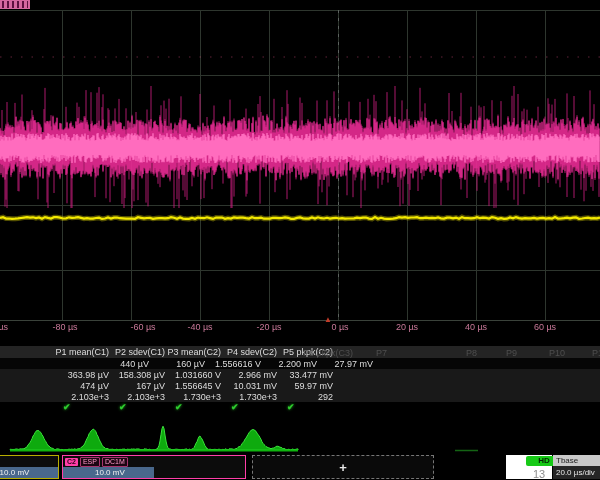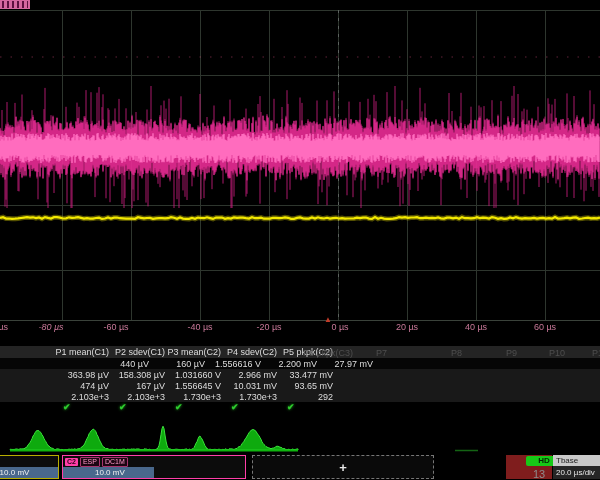--- a/index.html
+++ b/index.html
@@ -45,21 +45,21 @@
   .chip.pinkoutline{border:1px solid #a8356f;color:#ff9ac9;background:#1c0512;}
   .valbar{position:absolute;left:0;right:0;bottom:0;height:11px;background:#49688c;
           color:#f2f2f2;font-size:8px;display:flex;align-items:center;}
   .valbar.half{right:50%;}
   .valbar span{white-space:nowrap;}
   .c1box .valbar span{margin:0 auto;}
   .c2box .valbar span{margin-left:32px;}
   .addbox{left:252px;width:182px;border:1px dashed #777;background:#0a0a0a;
           display:flex;align-items:center;justify-content:center;}
   .plus{color:#e8e8e8;font-size:13px;font-weight:bold;}
-  .hdwrap{left:506px;width:46px;background:#7f1d1d;text-align:center;padding-left:20px;}
+  .hdwrap{left:506px;width:46px;background:#ffffff;text-align:center;padding-left:20px;}
   .hdchip{margin:0 auto;margin-top:1px;width:36px;height:10px;background:#17c917;border-radius:2px;
           color:#032803;font-size:8px;font-weight:bold;line-height:10px;}
   .bits{margin-top:2px;font-size:11px;color:#8d8d8d;}
   .tbasebox{left:553px;width:62px;background:#262626;}
   .tbhead{height:11px;background:#c9c9c9;color:#1a1a1a;font-size:8px;line-height:11px;padding-left:3px;}
   .tbval{height:13px;color:#e8e8e8;font-size:8px;line-height:13px;padding-left:3px;white-space:nowrap;}
 </style>
 </head>
 <body>
 
@@ -93,22 +93,22 @@
       <path d="M0 141.0V158.4M1 135.7V159.7M2 139.2V156.5M3 136.9V159.1M4 140.5V160.6M5 135.5V161.8M6 136.9V158.2M7 137.0V158.4M8 140.4V158.1M9 136.8V161.8M10 137.2V155.8M11 140.6V161.0M12 133.6V156.6M13 139.7V155.5M14 138.6V159.9M15 137.8V157.5M16 133.3V155.3M17 137.1V157.9M18 134.0V156.3M19 136.6V155.9M20 136.2V160.9M21 133.9V158.7M22 137.5V162.6M23 134.4V162.0M24 134.9V162.8M25 137.2V157.5M26 140.4V161.3M27 138.0V156.8M28 134.7V160.1M29 133.6V162.3M30 139.1V161.1M31 134.1V160.4M32 135.8V161.0M33 133.7V158.8M34 138.1V159.7M35 135.7V158.3M36 134.0V156.5M37 139.5V159.0M38 135.2V160.4M39 137.0V157.0M40 137.1V160.2M41 134.3V162.9M42 139.6V159.0M43 140.0V161.4M44 139.2V155.0M45 138.5V158.9M46 135.7V160.3M47 135.9V161.6M48 133.3V157.7M49 133.9V162.4M50 138.7V160.9M51 135.2V158.0M52 138.2V155.3M53 134.6V157.4M54 137.0V156.1M55 137.5V158.7M56 137.7V156.5M57 133.9V161.2M58 138.0V157.5M59 135.6V161.7M60 138.9V161.1M61 139.7V155.0M62 134.0V159.5M63 138.2V155.0M64 135.2V158.0M65 140.5V155.6M66 133.3V161.0M67 134.9V156.3M68 139.0V159.5M69 137.1V157.7M70 140.4V156.0M71 140.7V157.2M72 137.7V163.0M73 137.2V156.6M74 134.0V155.1M75 140.2V162.8M76 134.9V156.9M77 133.9V155.7M78 135.8V155.8M79 140.2V158.8M80 136.7V160.7M81 137.2V161.6M82 134.3V156.8M83 135.7V155.7M84 136.7V155.9M85 133.4V162.1M86 139.6V162.4M87 139.8V159.2M88 134.9V157.9M89 138.8V157.2M90 140.4V158.3M91 138.0V162.1M92 137.1V161.4M93 135.3V155.0M94 135.6V157.7M95 140.4V158.2M96 140.1V158.7M97 133.4V157.2M98 133.1V158.2M99 137.4V155.1M100 139.1V155.3M101 140.0V155.5M102 135.9V158.1M103 134.5V161.4M104 138.9V160.2M105 139.7V158.2M106 138.1V160.5M107 135.4V158.3M108 137.4V157.7M109 133.1V155.4M110 135.3V157.3M111 135.4V162.7M112 137.6V155.8M113 134.7V158.4M114 136.1V162.3M115 133.4V160.0M116 137.2V163.0M117 139.7V160.6M118 135.8V159.1M119 134.3V159.6M120 136.9V157.2M121 140.9V160.4M122 137.5V162.9M123 140.0V161.6M124 137.7V158.7M125 136.4V161.7M126 139.5V157.5M127 135.6V158.9M128 133.6V156.2M129 133.8V155.4M130 139.7V160.8M131 134.6V155.8M132 133.3V157.4M133 135.8V159.9M134 135.1V159.8M135 133.3V155.7M136 135.7V160.9M137 134.6V156.0M138 140.0V161.4M139 135.8V158.5M140 137.0V162.4M141 134.7V162.2M142 139.5V162.6M143 138.3V157.2M144 139.9V161.9M145 139.5V155.4M146 140.2V156.9M147 133.6V162.6M148 140.5V156.7M149 138.3V160.3M150 136.7V161.3M151 136.0V157.4M152 136.4V158.0M153 133.3V161.5M154 137.8V159.8M155 139.0V162.9M156 137.3V160.6M157 139.5V161.6M158 139.0V155.6M159 140.4V162.7M160 133.7V159.4M161 137.9V159.8M162 135.3V162.2M163 140.0V161.6M164 135.3V162.2M165 137.3V158.2M166 136.5V156.8M167 133.2V161.8M168 136.9V161.6M169 137.2V160.4M170 139.2V162.6M171 133.8V155.4M172 137.0V162.7M173 138.7V162.4M174 136.4V158.5M175 137.1V157.9M176 137.7V158.1M177 140.3V155.1M178 139.3V157.9M179 140.2V162.5M180 134.0V160.1M181 136.4V157.0M182 137.0V158.8M183 137.8V159.8M184 136.4V159.6M185 138.2V162.4M186 137.9V156.2M187 140.0V160.0M188 135.5V158.2M189 137.0V161.9M190 135.1V155.7M191 135.6V157.1M192 133.2V158.8M193 138.1V158.0M194 139.8V160.1M195 135.7V161.9M196 138.8V157.7M197 137.4V157.8M198 137.5V159.9M199 137.9V158.7M200 137.4V158.3M201 136.9V158.8M202 140.7V157.9M203 135.2V162.6M204 140.2V157.2M205 134.3V161.2M206 137.1V162.9M207 140.7V155.6M208 133.2V155.2M209 135.2V162.9M210 140.8V158.8M211 140.3V160.7M212 136.2V156.1M213 134.8V157.2M214 140.2V160.6M215 136.6V162.9M216 134.8V162.8M217 138.3V161.4M218 134.2V159.7M219 136.5V155.5M220 137.3V160.2M221 136.6V160.5M222 138.8V158.9M223 134.7V162.5M224 134.0V160.2M225 139.5V161.5M226 139.9V158.7M227 140.9V156.4M228 136.8V162.3M229 134.1V160.7M230 138.5V161.5M231 138.1V158.7M232 136.3V155.1M233 137.4V162.7M234 136.2V157.9M235 135.4V160.2M236 135.8V163.0M237 137.2V162.5M238 133.9V155.9M239 134.0V155.5M240 136.5V158.9M241 135.9V162.0M242 134.1V159.4M243 134.1V156.9M244 133.5V158.2M245 134.8V157.9M246 135.6V159.4M247 137.3V162.5M248 133.2V157.3M249 135.9V163.0M250 139.1V158.9M251 137.4V161.4M252 140.9V159.4M253 133.1V157.2M254 138.5V156.2M255 140.0V155.3M256 137.0V162.8M257 140.4V156.4M258 136.9V159.4M259 135.2V155.4M260 139.3V159.6M261 137.7V161.6M262 136.0V155.8M263 133.3V155.5M264 134.1V162.5M265 135.7V155.1M266 138.9V162.9M267 133.1V158.0M268 135.0V155.8M269 137.9V161.7M270 137.7V157.6M271 133.5V157.7M272 138.5V162.1M273 138.1V156.7M274 140.8V157.9M275 140.6V162.3M276 135.9V162.8M277 135.7V158.4M278 140.2V161.2M279 134.3V161.3M280 136.5V162.7M281 139.0V155.3M282 137.0V155.5M283 136.9V160.6M284 139.4V159.1M285 138.4V158.0M286 133.7V156.6M287 135.7V157.2M288 136.7V155.5M289 138.5V158.9M290 140.9V156.9M291 133.6V159.4M292 134.6V155.6M293 138.9V161.6M294 137.5V155.9M295 135.9V161.4M296 136.3V162.0M297 138.1V155.4M298 135.7V157.7M299 138.3V158.5M300 138.0V161.0M301 138.9V162.6M302 135.0V156.7M303 140.3V160.0M304 139.4V158.8M305 137.9V162.5M306 134.3V161.5M307 133.9V161.8M308 137.9V158.5M309 135.9V161.9M310 133.6V157.1M311 140.9V159.9M312 140.4V159.8M313 133.9V156.9M314 139.1V158.8M315 140.5V158.1M316 138.0V158.1M317 139.6V162.4M318 133.7V161.0M319 138.3V156.1M320 138.9V162.8M321 134.7V156.0M322 138.6V157.7M323 138.0V157.0M324 140.2V162.1M325 135.5V159.1M326 136.8V160.4M327 139.1V157.6M328 136.5V161.9M329 133.8V156.3M330 133.6V155.8M331 134.6V157.9M332 140.7V161.8M333 138.9V162.0M334 136.8V160.1M335 136.2V156.1M336 136.8V159.3M337 134.0V159.9M338 133.2V158.3M339 140.1V156.5M340 133.5V162.2M341 133.9V159.3M342 140.0V156.0M343 138.4V160.0M344 136.0V159.7M345 134.7V159.2M346 133.8V159.1M347 137.5V162.7M348 137.5V155.9M349 134.1V156.9M350 136.0V157.1M351 135.5V158.3M352 138.5V155.1M353 137.4V160.0M354 139.1V159.4M355 139.9V156.4M356 135.1V160.4M357 138.7V160.6M358 138.5V161.4M359 137.4V160.0M360 137.5V155.2M361 133.7V163.0M362 136.2V161.8M363 140.7V157.9M364 139.6V159.5M365 137.8V161.4M366 134.5V159.8M367 135.3V160.3M368 135.1V157.7M369 136.9V159.4M370 139.2V156.3M371 134.7V162.1M372 136.4V162.8M373 139.6V155.3M374 136.2V160.5M375 134.8V161.7M376 133.8V161.0M377 136.5V157.5M378 139.4V158.9M379 136.4V160.9M380 139.5V155.1M381 139.9V156.0M382 137.9V155.8M383 137.6V160.0M384 138.8V157.6M385 136.2V156.6M386 134.4V162.7M387 135.6V155.2M388 139.6V157.9M389 134.3V162.5M390 134.3V159.2M391 134.4V156.9M392 135.5V161.1M393 138.2V158.0M394 136.5V159.7M395 134.0V160.1M396 136.8V159.6M397 137.1V158.4M398 137.5V155.9M399 136.1V158.6M400 138.7V160.7M401 133.5V160.6M402 137.5V157.4M403 133.3V158.0M404 138.0V159.2M405 138.5V158.7M406 139.7V155.9M407 135.9V160.6M408 134.7V155.2M409 133.5V159.7M410 135.0V161.1M411 138.8V155.8M412 140.5V162.8M413 135.1V160.0M414 134.1V161.8M415 140.0V156.5M416 138.1V160.3M417 137.9V158.4M418 134.4V158.1M419 137.9V156.8M420 134.7V157.7M421 136.5V156.4M422 135.2V157.5M423 134.4V155.5M424 136.2V156.2M425 133.8V160.5M426 134.8V161.4M427 139.0V159.2M428 138.7V158.2M429 133.2V162.6M430 136.8V161.9M431 139.5V160.3M432 134.5V158.1M433 137.3V158.3M434 139.7V158.8M435 139.1V160.4M436 134.5V161.3M437 136.3V156.6M438 137.9V158.6M439 135.3V160.8M440 137.5V158.5M441 134.3V162.1M442 133.2V156.6M443 138.3V156.8M444 133.4V158.6M445 138.6V162.1M446 135.8V158.9M447 139.3V156.0M448 133.5V156.0M449 139.1V155.3M450 139.8V161.4M451 140.9V158.7M452 137.4V156.7M453 138.8V155.3M454 139.3V159.3M455 139.0V156.5M456 139.4V157.1M457 133.8V161.2M458 136.4V155.7M459 139.6V156.7M460 136.3V159.6M461 136.3V160.2M462 137.8V160.5M463 133.9V157.4M464 139.2V155.3M465 134.8V162.5M466 135.0V155.8M467 139.2V159.3M468 133.8V159.5M469 137.3V157.6M470 134.4V157.4M471 135.5V162.1M472 139.9V158.7M473 140.0V161.2M474 135.6V158.3M475 136.6V157.4M476 134.4V155.2M477 137.2V156.5M478 133.9V160.7M479 134.7V156.8M480 133.0V160.0M481 140.0V155.0M482 138.3V158.7M483 140.0V162.8M484 134.0V158.3M485 136.5V160.0M486 138.1V156.3M487 133.1V159.3M488 136.7V157.6M489 135.4V159.5M490 137.3V162.7M491 134.4V162.4M492 136.2V159.7M493 134.7V162.4M494 136.8V155.9M495 140.0V159.4M496 136.7V160.4M497 139.2V155.5M498 133.2V160.9M499 133.1V157.5M500 139.9V161.0M501 136.2V162.9M502 134.6V159.9M503 140.7V162.1M504 137.3V162.1M505 136.1V160.4M506 139.9V159.6M507 139.3V158.8M508 135.1V155.7M509 133.5V157.4M510 140.1V156.9M511 138.6V162.5M512 134.0V158.3M513 137.3V158.2M514 135.7V161.2M515 139.0V156.6M516 138.1V157.0M517 134.3V158.8M518 138.8V158.9M519 135.8V162.2M520 136.0V156.8M521 140.3V160.5M522 134.3V158.6M523 136.9V157.3M524 140.5V162.1M525 137.4V157.0M526 136.9V159.0M527 136.3V159.3M528 139.9V156.7M529 134.6V159.9M530 140.2V161.4M531 135.7V161.3M532 134.1V156.7M533 140.9V156.3M534 140.2V155.3M535 135.4V155.4M536 134.7V162.3M537 135.1V157.0M538 136.4V158.8M539 139.2V161.0M540 140.5V158.9M541 138.8V160.7M542 133.9V162.3M543 135.3V160.3M544 134.9V160.7M545 139.8V161.7M546 133.1V160.7M547 137.8V156.7M548 137.5V160.2M549 137.8V155.8M550 133.7V155.7M551 136.0V155.7M552 136.8V160.3M553 136.1V159.2M554 138.3V160.6M555 134.2V156.3M556 134.1V155.2M557 135.8V162.8M558 137.1V161.1M559 138.7V155.4M560 134.5V157.9M561 135.4V159.1M562 138.7V160.5M563 136.4V156.7M564 134.1V159.5M565 135.0V162.2M566 138.1V155.8M567 137.5V162.9M568 137.8V162.2M569 140.4V159.8M570 136.8V162.4M571 135.0V156.5M572 135.8V157.4M573 136.5V156.7M574 135.8V161.2M575 134.0V161.0M576 138.0V162.3M577 133.8V157.4M578 137.6V156.5M579 137.6V158.2M580 138.3V156.7M581 137.2V156.8M582 134.6V156.3M583 134.0V156.4M584 140.8V161.2M585 137.0V159.5M586 135.3V159.5M587 138.1V156.0M588 137.5V162.2M589 139.4V162.2M590 133.0V156.9M591 133.8V158.2M592 137.3V161.9M593 133.6V161.8M594 135.9V157.0M595 137.6V162.0M596 136.2V155.0M597 134.2V160.5M598 134.8V161.7M599 136.6V162.1" stroke="#ff6cbe" stroke-width="1.4" fill="none"></path>
       <path d="M0 218L0 217.8L3 217.2L6 218.6L9 218.5L12 218.8L15 218.7L18 218.4L21 218.0L24 217.6L27 217.2L30 217.6L33 217.3L36 218.1L39 217.4L42 218.7L45 217.1L48 217.9L51 218.5L54 217.2L57 217.2L60 217.6L63 218.5L66 218.3L69 217.3L72 217.8L75 217.6L78 217.2L81 217.9L84 218.6L87 218.2L90 218.7L93 218.6L96 218.0L99 217.7L102 218.9L105 218.5L108 217.5L111 218.5L114 217.6L117 217.5L120 218.2L123 218.4L126 218.6L129 218.5L132 218.6L135 218.8L138 217.2L141 217.8L144 218.4L147 218.0L150 217.9L153 218.8L156 218.3L159 218.1L162 218.2L165 218.4L168 218.2L171 217.1L174 217.7L177 218.7L180 217.4L183 218.6L186 218.8L189 218.9L192 218.0L195 218.8L198 217.6L201 218.0L204 218.2L207 217.3L210 218.1L213 218.9L216 217.5L219 217.7L222 217.5L225 218.8L228 218.1L231 218.6L234 217.3L237 217.8L240 217.6L243 217.7L246 218.2L249 218.6L252 217.2L255 218.2L258 218.2L261 217.6L264 218.7L267 218.7L270 218.6L273 217.8L276 217.8L279 218.2L282 218.0L285 217.4L288 217.8L291 218.8L294 218.8L297 217.9L300 217.4L303 218.3L306 218.7L309 218.6L312 217.4L315 218.5L318 217.3L321 218.2L324 218.5L327 217.8L330 218.6L333 218.1L336 217.8L339 218.5L342 218.1L345 218.7L348 218.5L351 218.5L354 218.4L357 217.7L360 218.2L363 217.7L366 217.5L369 218.6L372 218.9L375 217.1L378 218.7L381 217.8L384 218.6L387 218.9L390 218.8L393 218.6L396 218.2L399 217.1L402 217.6L405 217.2L408 217.9L411 217.5L414 217.5L417 217.1L420 218.2L423 218.2L426 217.7L429 218.1L432 217.8L435 218.2L438 217.5L441 218.3L444 218.6L447 217.6L450 217.7L453 218.3L456 217.6L459 218.8L462 217.1L465 218.2L468 218.1L471 218.4L474 218.2L477 217.2L480 218.2L483 217.7L486 217.9L489 218.5L492 217.1L495 217.7L498 218.8L501 218.2L504 218.9L507 218.7L510 217.5L513 218.3L516 217.1L519 218.1L522 218.7L525 218.1L528 218.4L531 218.4L534 217.9L537 218.6L540 218.1L543 217.9L546 218.6L549 218.1L552 218.7L555 217.1L558 218.6L561 218.5L564 218.1L567 217.6L570 218.4L573 217.7L576 217.4L579 218.8L582 218.5L585 218.0L588 217.7L591 218.4L594 218.1L597 218.4L600 217.6" stroke="rgba(240,230,0,0.35)" stroke-width="5" fill="none"></path>
       <path d="M0 218L0 217.8L3 217.2L6 218.6L9 218.5L12 218.8L15 218.7L18 218.4L21 218.0L24 217.6L27 217.2L30 217.6L33 217.3L36 218.1L39 217.4L42 218.7L45 217.1L48 217.9L51 218.5L54 217.2L57 217.2L60 217.6L63 218.5L66 218.3L69 217.3L72 217.8L75 217.6L78 217.2L81 217.9L84 218.6L87 218.2L90 218.7L93 218.6L96 218.0L99 217.7L102 218.9L105 218.5L108 217.5L111 218.5L114 217.6L117 217.5L120 218.2L123 218.4L126 218.6L129 218.5L132 218.6L135 218.8L138 217.2L141 217.8L144 218.4L147 218.0L150 217.9L153 218.8L156 218.3L159 218.1L162 218.2L165 218.4L168 218.2L171 217.1L174 217.7L177 218.7L180 217.4L183 218.6L186 218.8L189 218.9L192 218.0L195 218.8L198 217.6L201 218.0L204 218.2L207 217.3L210 218.1L213 218.9L216 217.5L219 217.7L222 217.5L225 218.8L228 218.1L231 218.6L234 217.3L237 217.8L240 217.6L243 217.7L246 218.2L249 218.6L252 217.2L255 218.2L258 218.2L261 217.6L264 218.7L267 218.7L270 218.6L273 217.8L276 217.8L279 218.2L282 218.0L285 217.4L288 217.8L291 218.8L294 218.8L297 217.9L300 217.4L303 218.3L306 218.7L309 218.6L312 217.4L315 218.5L318 217.3L321 218.2L324 218.5L327 217.8L330 218.6L333 218.1L336 217.8L339 218.5L342 218.1L345 218.7L348 218.5L351 218.5L354 218.4L357 217.7L360 218.2L363 217.7L366 217.5L369 218.6L372 218.9L375 217.1L378 218.7L381 217.8L384 218.6L387 218.9L390 218.8L393 218.6L396 218.2L399 217.1L402 217.6L405 217.2L408 217.9L411 217.5L414 217.5L417 217.1L420 218.2L423 218.2L426 217.7L429 218.1L432 217.8L435 218.2L438 217.5L441 218.3L444 218.6L447 217.6L450 217.7L453 218.3L456 217.6L459 218.8L462 217.1L465 218.2L468 218.1L471 218.4L474 218.2L477 217.2L480 218.2L483 217.7L486 217.9L489 218.5L492 217.1L495 217.7L498 218.8L501 218.2L504 218.9L507 218.7L510 217.5L513 218.3L516 217.1L519 218.1L522 218.7L525 218.1L528 218.4L531 218.4L534 217.9L537 218.6L540 218.1L543 217.9L546 218.6L549 218.1L552 218.7L555 217.1L558 218.6L561 218.5L564 218.1L567 217.6L570 218.4L573 217.7L576 217.4L579 218.8L582 218.5L585 218.0L588 217.7L591 218.4L594 218.1L597 218.4L600 217.6" stroke="#f4ea00" stroke-width="2.2" fill="none"></path>
       <path d="M10 450L10 449.5L11 449.1L12 449.7L13 449.2L14 449.7L15 449.1L16 449.1L17 448.9L18 449.4L19 449.4L20 448.8L21 448.9L22 448.9L23 448.8L24 448.8L25 448.1L26 447.5L27 447.0L28 444.8L29 444.0L30 442.5L31 440.8L32 438.7L33 436.0L34 434.8L35 432.8L36 431.2L37 430.6L38 430.7L39 430.7L40 431.7L41 432.9L42 434.9L43 436.2L44 438.6L45 440.4L46 441.9L47 443.9L48 445.6L49 445.9L50 447.1L51 447.9L52 448.2L53 448.4L54 449.2L55 449.7L56 449.3L57 448.8L58 449.0L59 449.0L60 449.6L61 449.9L62 449.0L63 450.0L64 450.0L65 449.8L66 449.7L67 449.9L68 449.5L69 449.0L70 449.4L71 449.4L72 448.9L73 449.6L74 449.1L75 448.8L76 449.6L77 449.2L78 448.7L79 448.8L80 448.5L81 447.4L82 447.1L83 445.7L84 445.1L85 443.1L86 440.7L87 438.6L88 436.9L89 433.9L90 432.5L91 431.0L92 430.2L93 429.1L94 429.4L95 430.4L96 431.9L97 434.8L98 436.3L99 439.1L100 441.1L101 443.0L102 445.1L103 446.7L104 447.2L105 447.8L106 448.8L107 448.4L108 448.7L109 449.4L110 449.4L111 449.3L112 449.3L113 449.1L114 449.8L115 449.7L116 449.5L117 449.0L118 449.9L119 449.8L120 449.1L121 449.7L122 449.2L123 449.2L124 449.1L125 449.1L126 449.9L127 448.9L128 449.6L129 449.0L130 449.7L131 449.0L132 449.0L133 449.3L134 448.8L135 449.5L136 449.1L137 448.9L138 449.0L139 448.9L140 449.5L141 449.8L142 449.5L143 449.9L144 448.8L145 449.1L146 448.9L147 449.3L148 449.9L149 449.2L150 449.3L151 450.0L152 450.0L153 449.9L154 449.7L155 450.0L156 448.9L157 449.3L158 447.6L159 445.5L160 440.9L161 434.5L162 428.5L163 426.2L164 428.5L165 435.1L166 441.1L167 445.3L168 447.8L169 448.9L170 449.0L171 449.2L172 449.8L173 449.6L174 449.6L175 449.3L176 449.2L177 449.2L178 449.4L179 449.5L180 449.6L181 449.9L182 449.1L183 449.8L184 449.6L185 449.1L186 449.1L187 448.9L188 449.9L189 448.9L190 449.5L191 449.7L192 449.0L193 448.7L194 447.7L195 445.5L196 443.2L197 441.7L198 438.9L199 436.6L200 436.0L201 437.7L202 439.0L203 441.1L204 443.3L205 445.8L206 447.0L207 449.0L208 448.7L209 449.7L210 448.9L211 449.7L212 449.4L213 449.6L214 449.3L215 449.4L216 449.4L217 449.7L218 449.7L219 448.9L220 449.7L221 449.9L222 449.8L223 449.0L224 449.9L225 448.8L226 449.2L227 449.5L228 449.9L229 448.8L230 448.9L231 448.8L232 448.9L233 449.1L234 449.5L235 449.0L236 448.6L237 448.4L238 447.3L239 446.6L240 446.7L241 445.5L242 443.8L243 442.5L244 441.3L245 439.2L246 438.1L247 436.2L248 434.5L249 432.8L250 431.4L251 430.6L252 429.8L253 429.6L254 429.8L255 430.6L256 431.3L257 433.1L258 434.8L259 435.6L260 437.6L261 439.3L262 441.9L263 443.4L264 444.6L265 445.5L266 446.5L267 447.1L268 447.6L269 448.0L270 448.1L271 448.9L272 448.1L273 448.2L274 447.9L275 447.6L276 446.3L277 446.4L278 446.1L279 446.8L280 447.1L281 447.5L282 447.7L283 448.9L284 448.4L285 448.9L286 449.7L287 449.7L288 449.6L289 449.0L290 449.9L291 450.0L292 449.0L293 449.2L294 449.6L295 449.6L296 449.2L297 449.0L298 448.9L298 450Z" fill="#0fb40f" stroke="#3df03d" stroke-width="1" opacity="0.95"></path>
       <path d="M10 450.5 H298" stroke="#0fb40f" stroke-width="2" fill="none"></path>
       <path d="M455 450.5 H478" stroke="rgba(40,200,40,.5)" stroke-width="1.5" fill="none"></path>
     </svg>
 
   <div id="axis">
       <span class="axis-label" style="left: -7px;">-100 µs</span>
-      <span class="axis-label" style="left: 51px; font-style: italic;">-80 µs</span>
-      <span class="axis-label" style="left: 116px;">-60 µs</span>
+      <span class="axis-label" style="left: 65px;">-80 µs</span>
+      <span class="axis-label" style="left: 143px;">-60 µs</span>
       <span class="axis-label" style="left: 200px;">-40 µs</span>
       <span class="axis-label" style="left: 269px;">-20 µs</span>
       <span class="axis-label" style="left: 340px;">0 µs</span>
       <span class="axis-label" style="left: 407px;">20 µs</span>
       <span class="axis-label" style="left: 476px;">40 µs</span>
       <span class="axis-label" style="left: 545px;">60 µs</span>
     </div>
 
   <div class="mtable" id="mtable">
       <div class="mrow header">
@@ -123,21 +123,21 @@
           <span>P3 mean(C2)</span>
         </div>
         <div class="mcell">
           <span>P4 sdev(C2)</span>
         </div>
         <div class="mcell">
           <span>P5 pkpk(C2)</span>
         </div>
         <span class="inactive-h" style="left: 287px; padding-left: 16px;">P6 pkpk(C3)</span>
         <span class="inactive-h" style="left: 376px;">P7</span>
-        <span class="inactive-h" style="left: 451px;">P8</span>
+        <span class="inactive-h" style="left: 466px;">P8</span>
         <span class="inactive-h" style="left: 506px;">P9</span>
         <span class="inactive-h" style="left: 549px;">P10</span>
         <span class="inactive-h" style="left: 592px;">P11</span>
       </div>
       <div class="mrow r-dark">
         <div class="spacer"></div>
         <div class="mcell">
           <span>440 µV</span>
         </div>
         <div class="mcell">
@@ -179,21 +179,21 @@
         <div class="mcell">
           <span>167 µV</span>
         </div>
         <div class="mcell">
           <span>1.556645 V</span>
         </div>
         <div class="mcell">
           <span>10.031 mV</span>
         </div>
         <div class="mcell">
-          <span>93.65 mV</span>
+          <span>59.97 mV</span>
         </div>
       </div>
       <div class="mrow r-light">
         <div class="spacer"></div>
         <div class="mcell">
           <span>2.103e+3</span>
         </div>
         <div class="mcell">
           <span>2.103e+3</span>
         </div>

